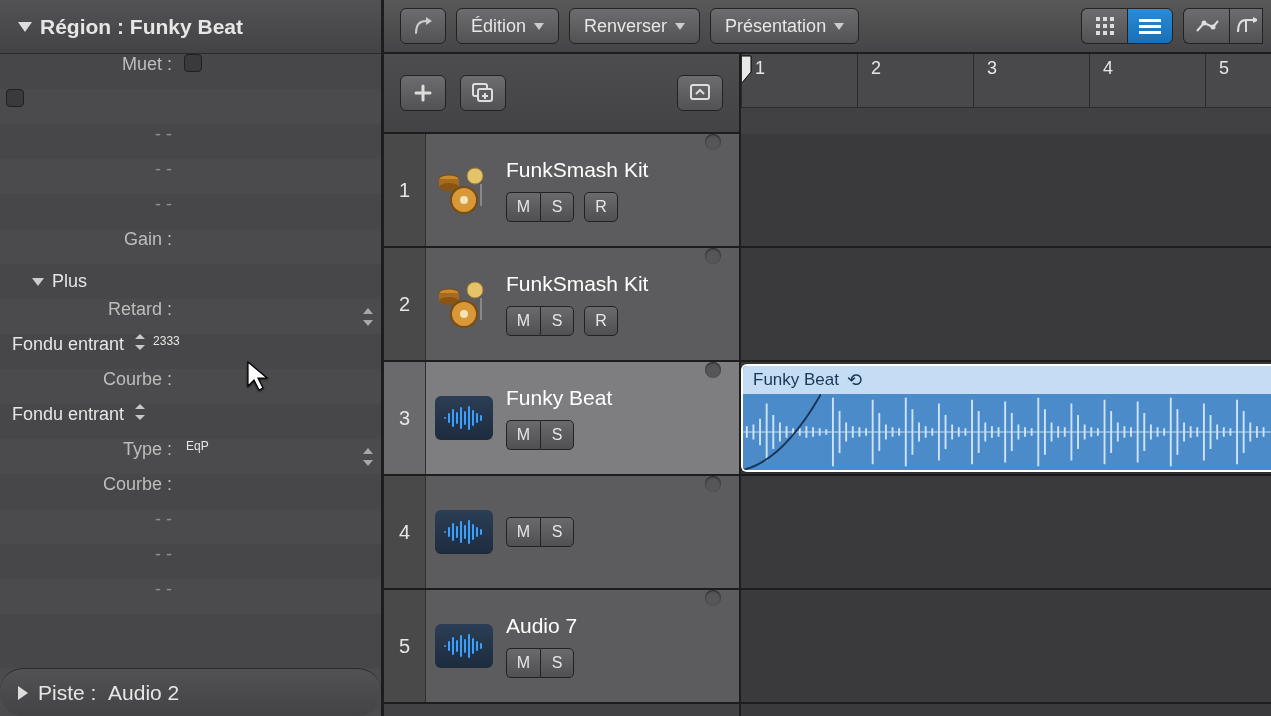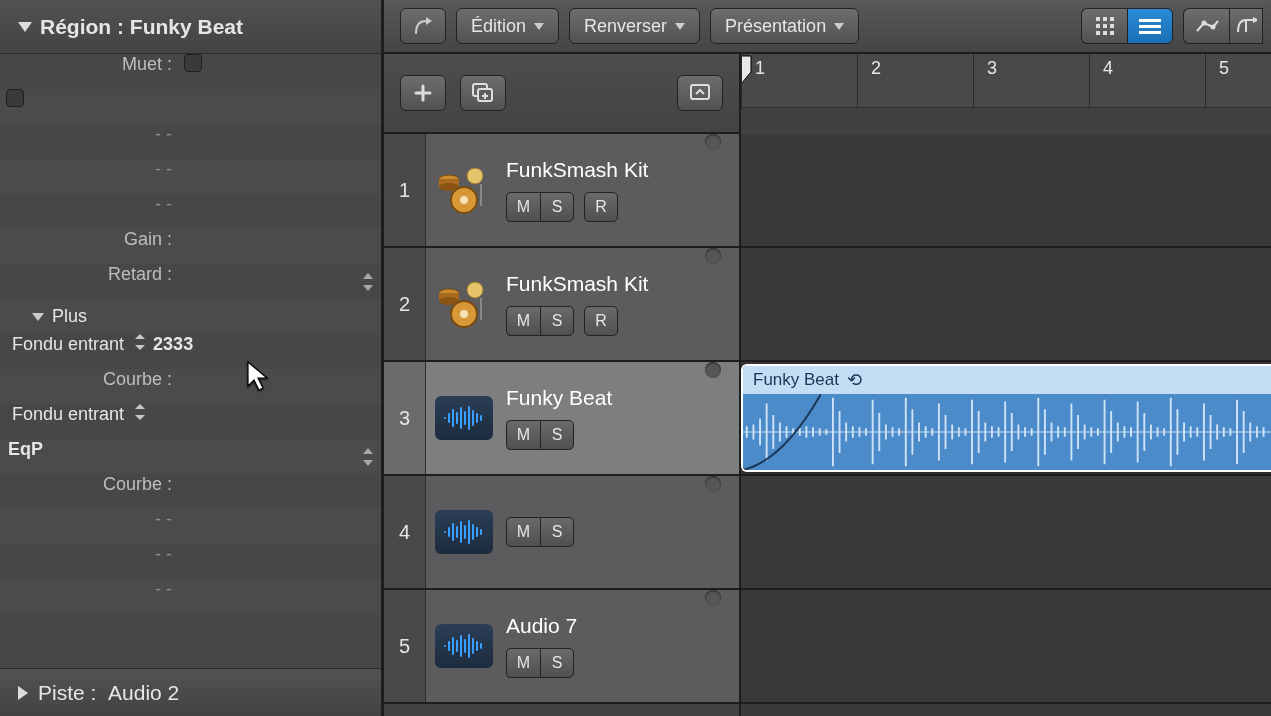--- a/index.html
+++ b/index.html
@@ -37,37 +37,37 @@
     display:flex;flex-direction:column;}
   .insp-header{height:54px;display:flex;align-items:center;padding:0 14px 0 18px;
     background:linear-gradient(#525254,#434345);border-bottom:1px solid #2a2a2a;font-size:21px;font-weight:bold;}
   .disclosure{width:0;height:0;margin-right:8px;display:inline-block;}
   .disclosure.down{border-left:7px solid transparent;border-right:7px solid transparent;border-top:10px solid #ddd;}
   .disclosure.right{border-top:7px solid transparent;border-bottom:7px solid transparent;border-left:10px solid #ddd;margin-right:10px;}
   .insp-body{flex:1;display:flex;flex-direction:column;}
   .insp-row{height:35px;display:flex;position:relative;}
   .insp-row:nth-child(odd){background:var(--inspector-stripe);}
   .row-label{width:178px;text-align:right;padding-right:6px;color:var(--text-dim);font-size:18px;}
-  .row-val{padding-left:8px;font-size:18px;color:var(--text);font-weight:bold;}
+  .row-val{padding-left:8px;font-size:12px;color:var(--text);}
   .row-dash{color:#8e8e8e;}
   .chk{width:18px;height:18px;border-radius:4px;background:#3a3a3c;border:1px solid #202020;display:inline-block;margin-left:6px;}
   .spinner{position:absolute;right:8px;top:50%;transform:translateY(-50%);width:10px;height:18px;}
   .spinner::before,.spinner::after{content:"";position:absolute;left:0;width:0;height:0;}
   .spinner::before{top:0;border-left:5px solid transparent;border-right:5px solid transparent;border-bottom:6px solid #a8a8a8;}
   .spinner::after{bottom:0;border-left:5px solid transparent;border-right:5px solid transparent;border-top:6px solid #a8a8a8;}
   .insp-sub{padding-left:32px;display:flex;align-items:center;height:35px;font-size:18px;}
   .insp-sub .disclosure.down{border-left:6px solid transparent;border-right:6px solid transparent;border-top:8px solid #ccc;}
   .row-labelleft{padding-left:12px;font-size:18px;color:var(--text);}
   .spinner-inline{display:inline-block;width:10px;height:16px;position:relative;margin-left:6px;}
   .spinner-inline::before,.spinner-inline::after{content:"";position:absolute;left:0;width:0;height:0;}
   .spinner-inline::before{top:0;border-left:5px solid transparent;border-right:5px solid transparent;border-bottom:5px solid #c8c8c8;}
   .spinner-inline::after{bottom:0;border-left:5px solid transparent;border-right:5px solid transparent;border-top:5px solid #c8c8c8;}
 
   .insp-footer{height:48px;display:flex;align-items:center;padding-left:18px;
-    background:linear-gradient(#525254,#434345);border-top:1px solid #2a2a2a;font-size:21px;}
+    background:linear-gradient(#525254,#434345);border-top:1px solid #2a2a2a;font-size:21px;border-radius:23px;}
 
   .cursor{position:absolute;left:246px;top:360px;pointer-events:none;z-index:50;}
   .cursor svg{filter:drop-shadow(0 1px 1px rgba(0,0,0,.7));}
 
   
   .main{flex:1;display:flex;flex-direction:column;background:var(--bg);min-width:0;}
 
   
   .toolbar{height:54px;background:linear-gradient(#585858,#454547);border-bottom:2px solid var(--divider);
     display:flex;align-items:center;padding:0 8px 0 16px;gap:10px;}
@@ -169,50 +169,51 @@
       <div class="insp-row">
           <div class="row-label row-dash">-  -</div>
         </div>
       <div class="insp-row">
           <div class="row-label row-dash">-  -</div>
         </div>
       <div class="insp-row">
           <div class="row-label">Gain :</div>
         </div>
 
-      <div class="insp-row">
-          <div class="row-label">Retard :</div>
-        <span class="spinner"></span>
-        </div>
-
       <div class="insp-row insp-sub">
         <span class="disclosure down"></span>
         <span>Plus</span>
       </div>
 
       <div class="insp-row">
+          <div class="row-label">Retard :</div>
+        <span class="spinner"></span>
+        </div>
+
+      <div class="insp-row">
         <div class="row-labelleft">
           <span>Fondu entrant</span>
           <span class="spinner-inline"></span>
         </div>
         <div class="row-val">2333</div>
       </div>
 
       <div class="insp-row">
           <div class="row-label">Courbe :</div>
         </div>
 
       <div class="insp-row">
         <div class="row-labelleft">
           <span>Fondu entrant</span>
           <span class="spinner-inline"></span>
         </div>
       </div>
 
       <div class="insp-row">
+          <div class="row-label">Type :</div>
         <div class="row-val">EqP</div>
         <span class="spinner"></span>
         </div>
 
       <div class="insp-row">
           <div class="row-label">Courbe :</div>
         </div>
 
 
       <div class="insp-row">

